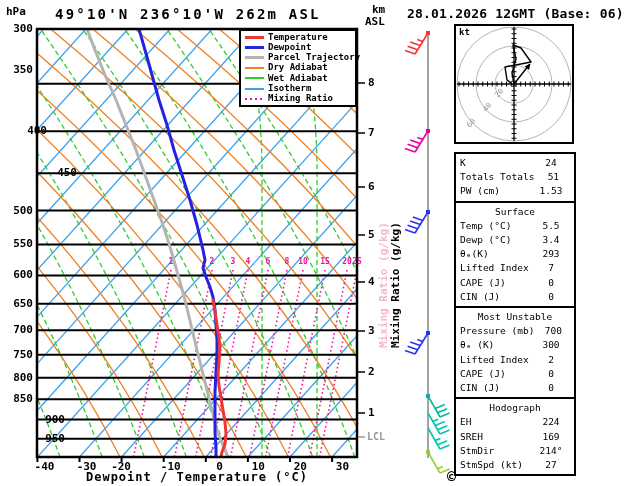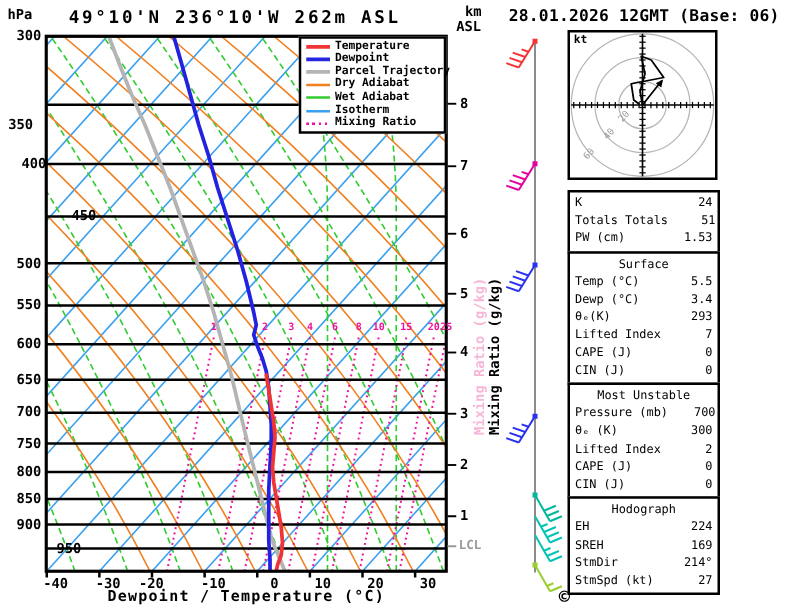--- a/index.html
+++ b/index.html
@@ -29,21 +29,21 @@
   .mixaxis{transform:rotate(-90deg);transform-origin:0 0;font-size:11px;font-weight:bold;white-space:nowrap;}
   #mixaxis-pink{left:377px;top:348px;color:#f7b6d7;}
   #mixaxis-black{left:389px;top:348px;color:#000;}
   #hodo-kt{left:459px;top:27px;font-size:9px;}
   #stats{left:454px;top:152px;width:122px;font-size:9.5px;line-height:14.2px;}
   .statbox{border:2px solid #000;background:#fff;padding:2px 4px;margin-top:-2px;}
   .statbox:first-child{margin-top:0;}
   .stathead{text-align:center;}
   .statrow{display:flex;}
   .statlab{flex:1;white-space:nowrap;}
-  .statval{width:38px;flex:none;text-align:right;white-space:nowrap;}
+  .statval{width:38px;flex:none;text-align:center;white-space:nowrap;}
   #footer{left:447px;top:468px;font-size:15px;}
 </style>
 </head>
 <body>
 
 <div id="stage">
   <svg id="chart-svg" width="629" height="486">
       <defs>
         <clipPath id="pc">
           <rect x="37" y="29" width="320" height="428"></rect>
@@ -306,32 +306,32 @@
         <span class="lgtx">Isotherm</span>
       </div>
       <div class="lgrow">
         <span class="lgsw" style="height: 2px; background: repeating-linear-gradient(90deg, rgb(240, 16, 155) 0px, rgb(240, 16, 155) 2px, transparent 2px, transparent 5px);"></span>
         <span class="lgtx">Mixing Ratio</span>
       </div>
     </div>
 
   <div id="pressure-labels">
       <div class="abs ticklbl plbl" style="left: 0px; top: 23px;">300</div>
-      <div class="abs ticklbl plbl" style="left: 0px; top: 94px; text-align: center;">350</div>
-      <div class="abs ticklbl plbl" style="left: 4px; top: 125.268px;">400</div>
+      <div class="abs ticklbl plbl" style="left: 0px; top: 64px;">350</div>
+      <div class="abs ticklbl plbl" style="left: 14px; top: 125.268px;">400</div>
       <div class="abs ticklbl plbl" style="left: 0px; top: 167.139px; margin-left: 44px;">450</div>
       <div class="abs ticklbl plbl" style="left: 0px; top: 204.593px;">500</div>
       <div class="abs ticklbl plbl" style="left: 0px; top: 238.475px;">550</div>
       <div class="abs ticklbl plbl" style="left: 0px; top: 269.407px;">600</div>
       <div class="abs ticklbl plbl" style="left: 0px; top: 297.861px;">650</div>
       <div class="abs ticklbl plbl" style="left: 0px; top: 324.206px;">700</div>
       <div class="abs ticklbl plbl" style="left: 0px; top: 348.732px;">750</div>
       <div class="abs ticklbl plbl" style="left: 0px; top: 371.675px;">800</div>
       <div class="abs ticklbl plbl" style="left: 0px; top: 393.226px;">850</div>
-      <div class="abs ticklbl plbl" style="left: 0px; top: 413.545px;">900</div>
+      <div class="abs ticklbl plbl" style="left: 0px; top: 413.545px; padding-left: 32px;">900</div>
       <div class="abs ticklbl plbl" style="left: 0px; top: 432.766px; padding-left: 32px;">950</div>
     </div>
   <div id="x-labels">
       <div class="abs ticklbl xlbl" style="left: 20.4px; top: 461px;">-40</div>
       <div class="abs ticklbl xlbl" style="left: 62.5px; top: 461px;">-30</div>
       <div class="abs ticklbl xlbl" style="left: 97px; top: 461px;">-20</div>
       <div class="abs ticklbl xlbl" style="left: 146.7px; top: 461px;">-10</div>
       <div class="abs ticklbl xlbl" style="left: 188.8px; top: 461px;">0</div>
       <div class="abs ticklbl xlbl" style="left: 230.9px; top: 461px;">10</div>
       <div class="abs ticklbl xlbl" style="left: 273px; top: 461px;">20</div>

